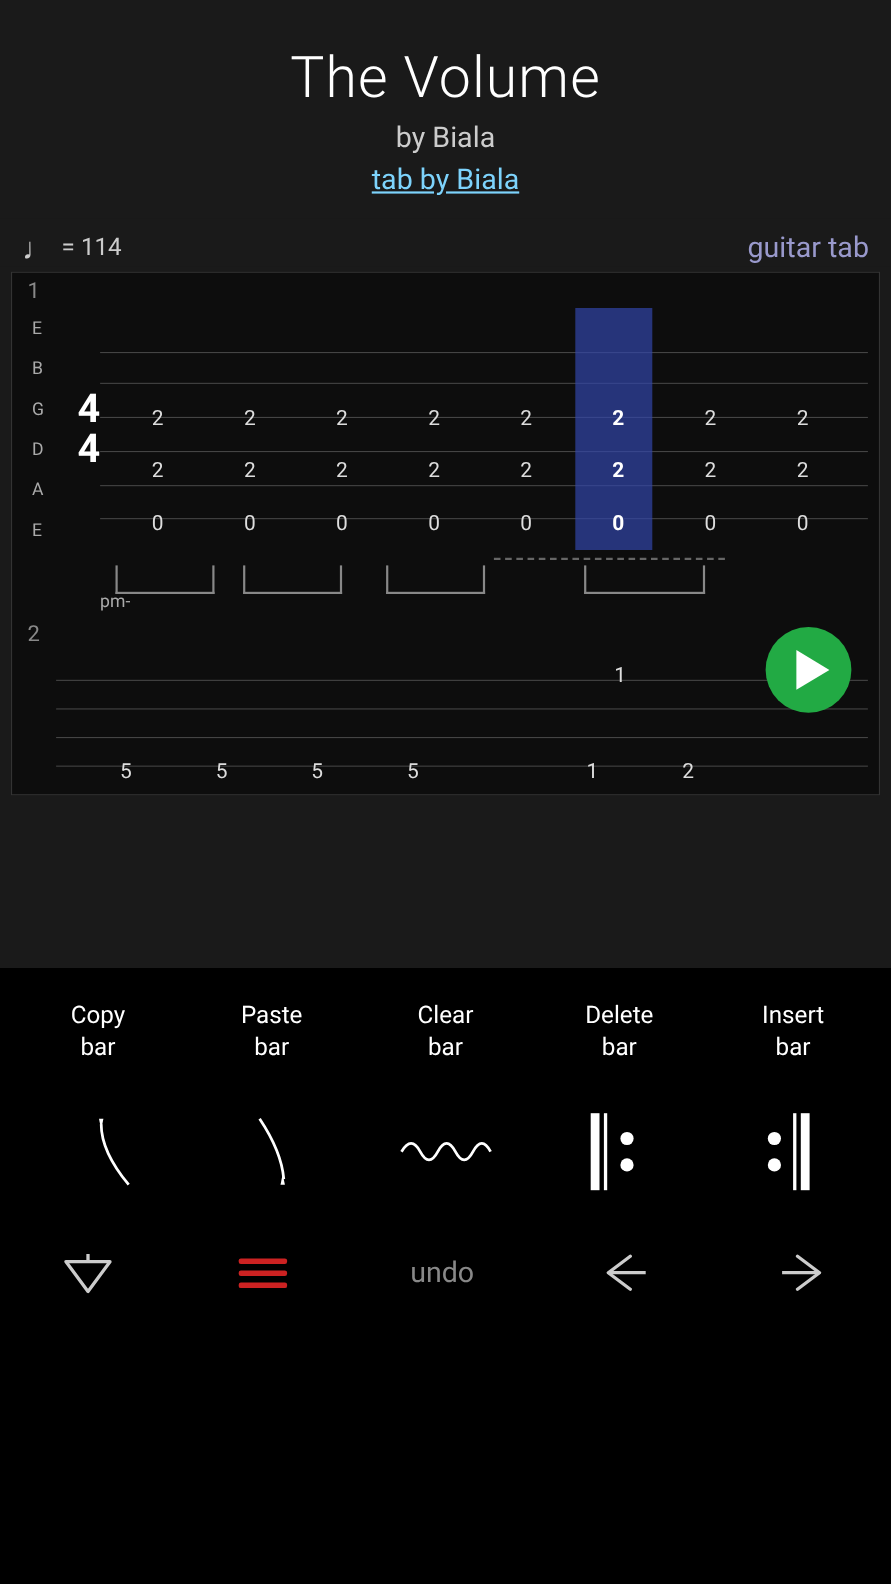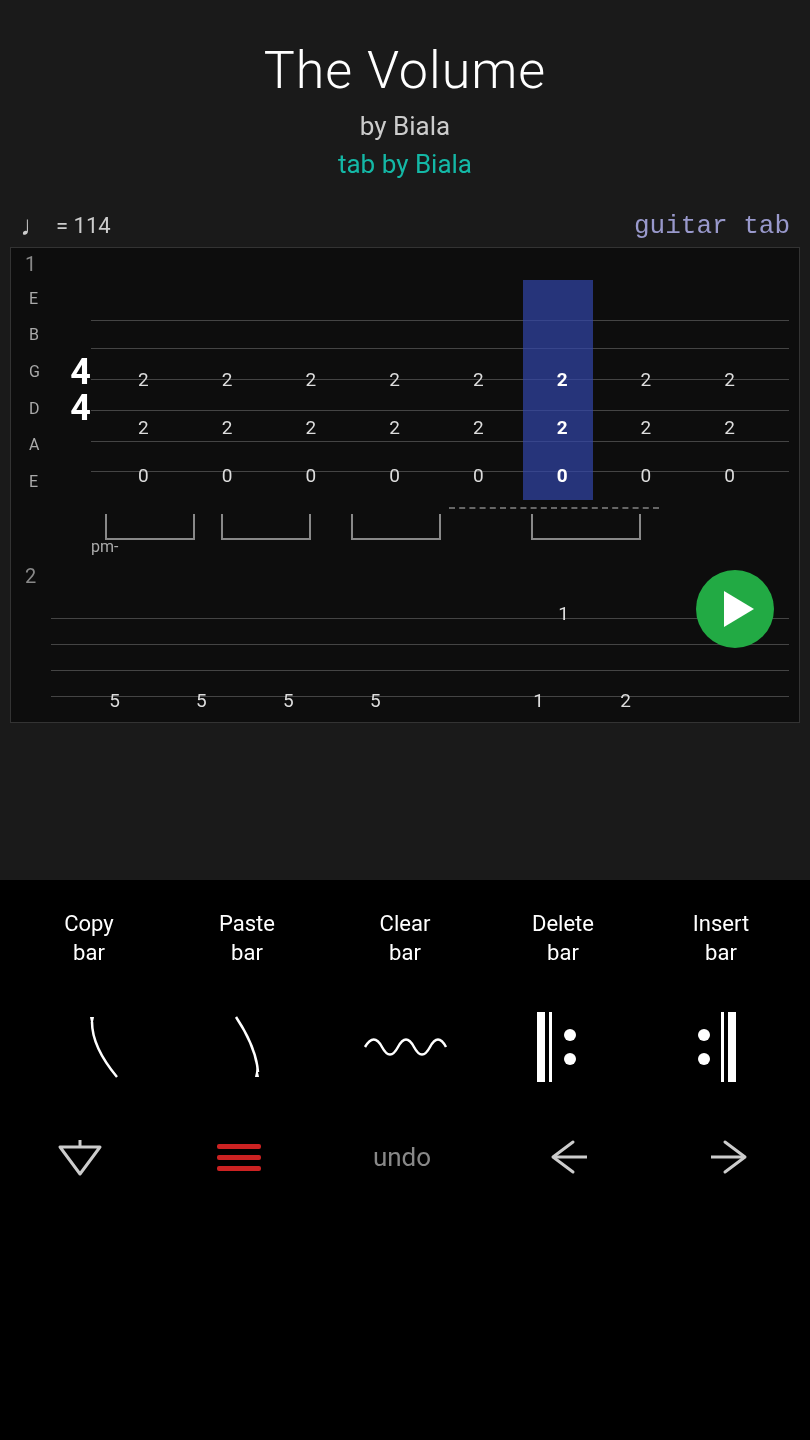--- a/index.html
+++ b/index.html
@@ -24,22 +24,23 @@
       color: #ffffff;
       letter-spacing: 1px;
     }
     .song-artist {
       font-size: 26px;
       color: #cccccc;
       margin-top: 10px;
     }
     .song-tab-by {
       font-size: 26px;
-      color: #14b8a6;
+      color: #7dd3fc;
       margin-top: 8px;
+      text-decoration: underline;
     }
 
     
     .notation-section {
       background: #1a1a1a;
       padding: 10px 20px 0;
     }
     .tempo-row {
       display: flex;
       align-items: center;
@@ -53,21 +54,20 @@
       color: #cccccc;
       font-size: 22px;
     }
     .note-symbol {
       font-size: 28px;
       color: #cccccc;
     }
     .guitar-tab-label {
       font-size: 26px;
       color: #9999cc;
-      font-family: Liberation Mono, monospace;
     }
 
     
     .tab-container {
       background: #0d0d0d;
       border: 1px solid #333;
       margin: 0 10px;
       position: relative;
     }
 

